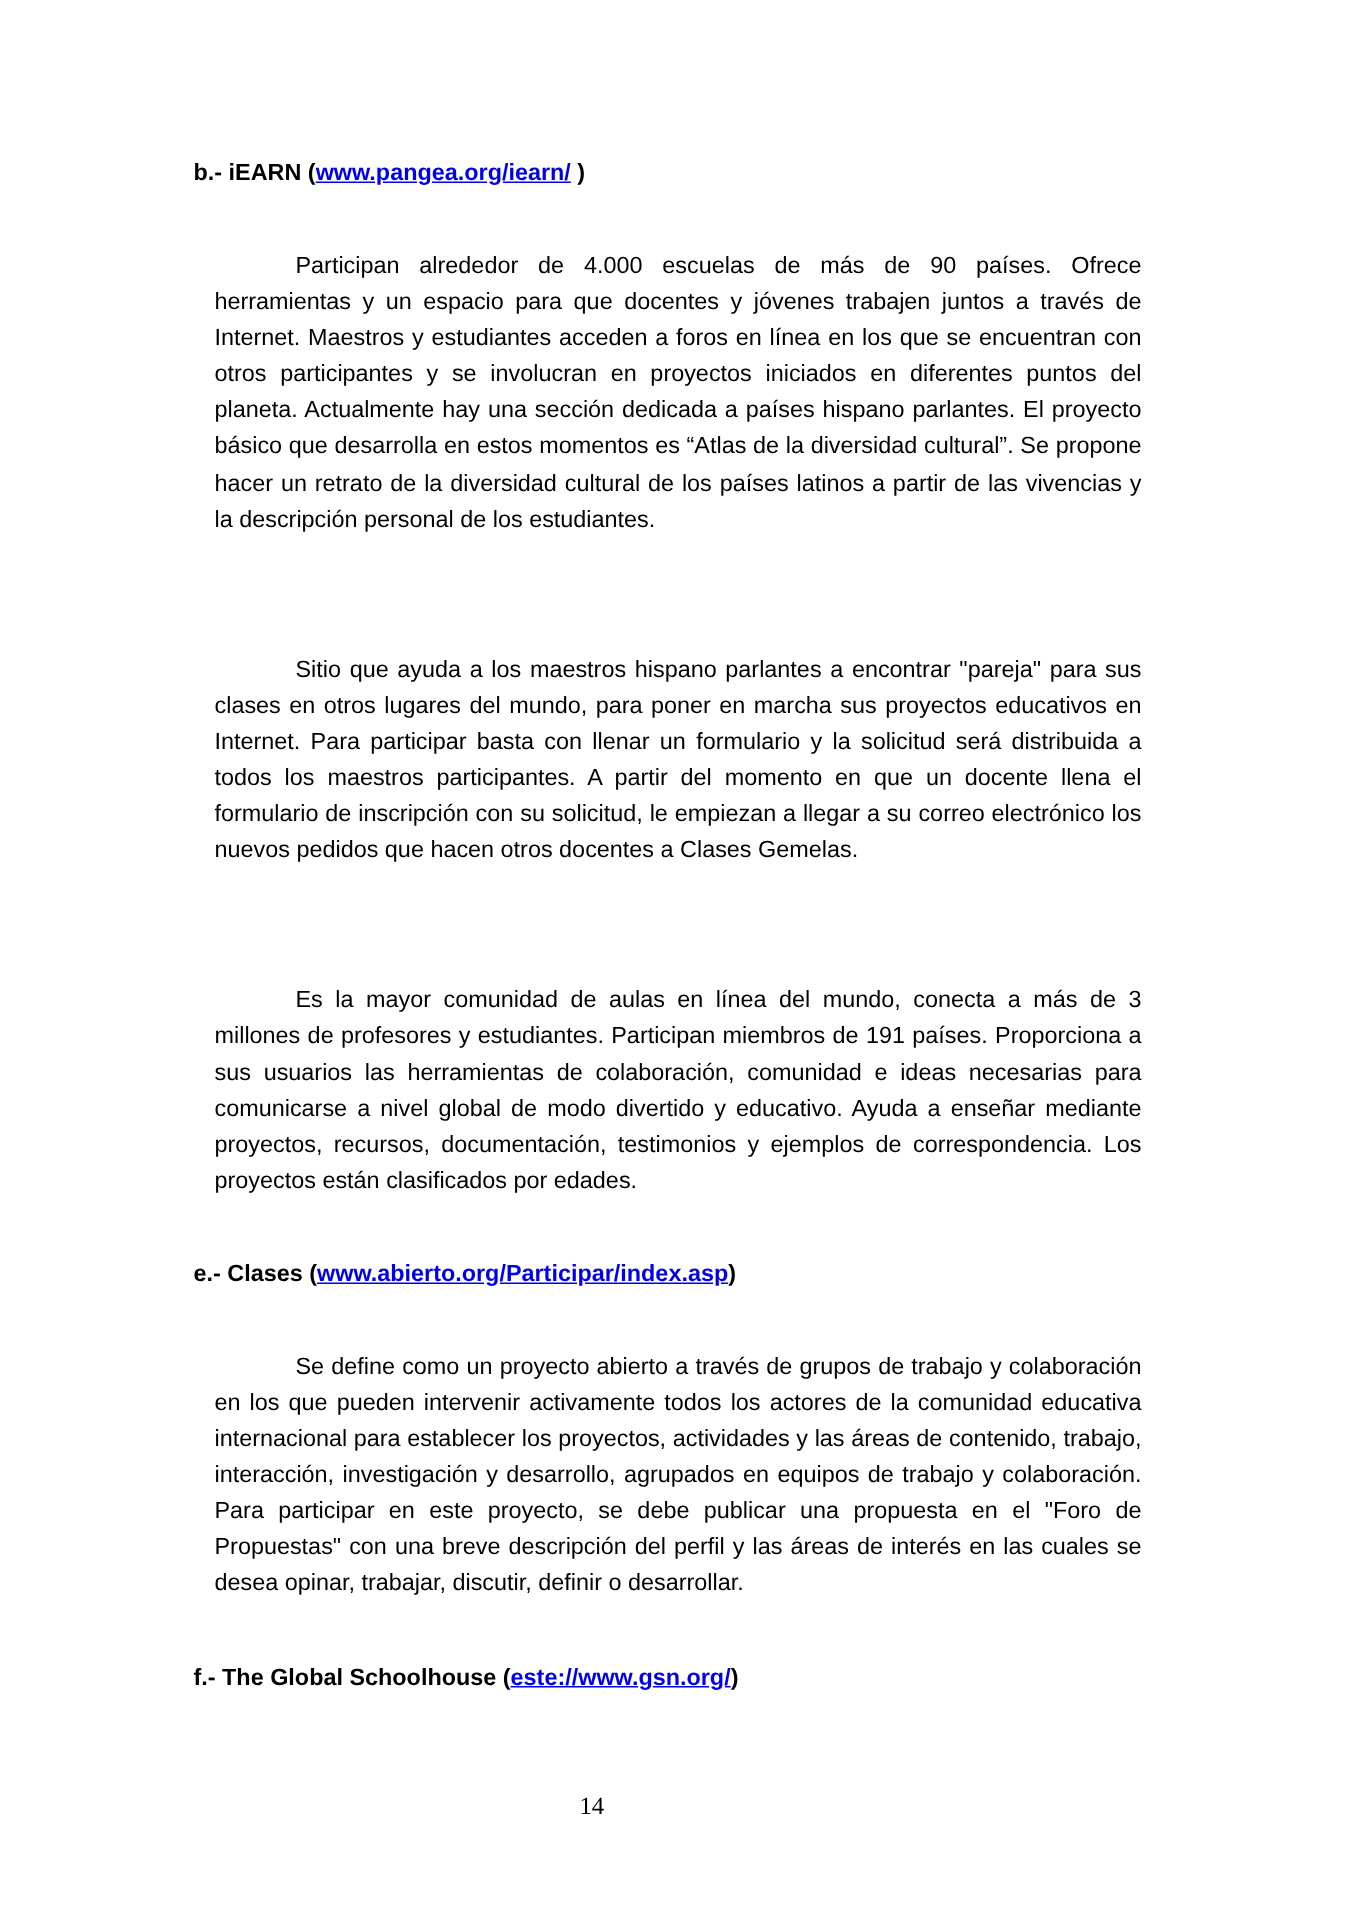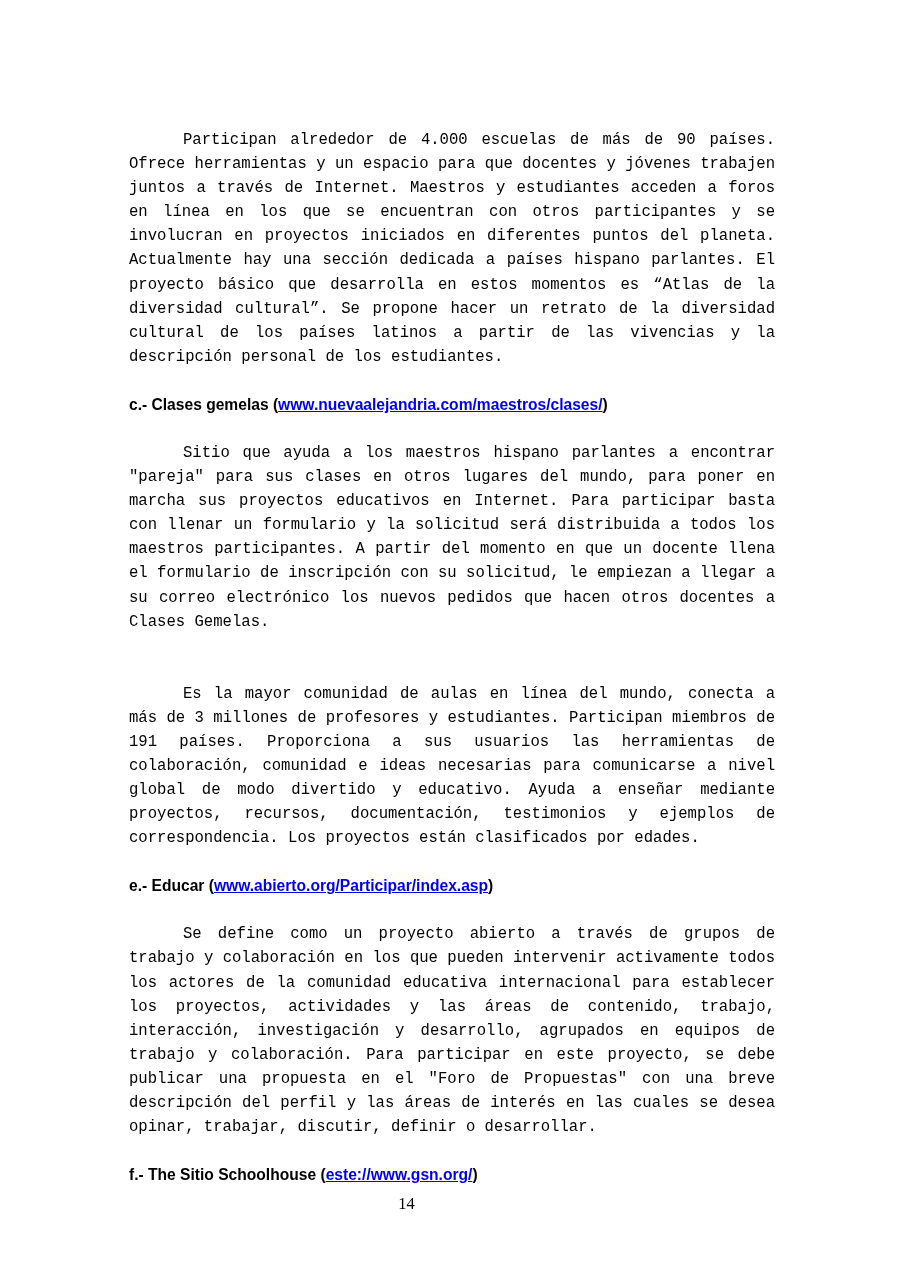--- a/index.html
+++ b/index.html
@@ -4,49 +4,49 @@
 <style>
   html, body { margin: 0; padding: 0; background: #ffffff; }
   body { width: 905px; height: 1280px; position: relative; overflow: hidden; }
   .page {
     position: absolute; left: 129px; top: 104px; width: 646px;
     font-family: "Liberation Sans", sans-serif; font-size: 15.6px; color: #000;
   }
   .heading { font-weight: bold; line-height: 24px; height: 24px; white-space: nowrap; }
   .heading a { color: #0000ee; text-decoration: underline; }
   .para {
-    line-height: 24.1px; text-align: justify; text-indent: 54px; margin: 0; font-family: Liberation Mono, monospace;
+    line-height: 24.1px; text-align: justify; text-indent: 54px; margin: 14px;
   }
   .gap { height: 24px; }
   .pagenum {
-    position: absolute; left: 16px; width: 781px; top: 1194px; text-align: center;
+    position: absolute; left: 4px; width: 781px; top: 1194px; text-align: center;
     font-family: "Liberation Serif", serif; font-size: 16.5px; color: #000;
   }
 </style>
 </head>
 <body>
 
 <div class="page">
 
+  <div class="heading"><span>b.- iEARN (</span><a>www.pangea.org/iearn/</a><span> )</span></div>
   <div class="gap"></div>
   <p class="para">Participan alrededor de 4.000 escuelas de más de 90 países. Ofrece herramientas y un espacio para que docentes y jóvenes trabajen juntos a través de Internet. Maestros y estudiantes acceden a foros en línea en los que se encuentran con otros participantes y se involucran en proyectos iniciados en diferentes puntos del planeta. Actualmente hay una sección dedicada a países hispano parlantes. El proyecto básico que desarrolla en estos momentos es “Atlas de la diversidad cultural”. Se propone hacer un retrato de la diversidad cultural de los países latinos a partir de las vivencias y la descripción personal de los estudiantes.</p>
   <div class="gap"></div>
 
-  <div class="heading"><span>c.- Clases gemelas (</span><a>www.nuevaalejandria.com/maestros/clases/</a><span>)</span></div>
   <div class="gap"></div>
   <p class="para">Sitio que ayuda a los maestros hispano parlantes a encontrar "pareja" para sus clases en otros lugares del mundo, para poner en marcha sus proyectos educativos en Internet. Para participar basta con llenar un formulario y la solicitud será distribuida a todos los maestros participantes. A partir del momento en que un docente llena el formulario de inscripción con su solicitud, le empiezan a llegar a su correo electrónico los nuevos pedidos que hacen otros docentes a Clases Gemelas.</p>
   <div class="gap"></div>
 
   <div class="gap"></div>
   <p class="para">Es la mayor comunidad de aulas en línea del mundo, conecta a más de 3 millones de profesores y estudiantes. Participan miembros de 191 países. Proporciona a sus usuarios las herramientas de colaboración, comunidad e ideas necesarias para comunicarse a nivel global de modo divertido y educativo. Ayuda a enseñar mediante proyectos, recursos, documentación, testimonios y ejemplos de correspondencia. Los proyectos están clasificados por edades.</p>
   <div class="gap"></div>
 
-  <div class="heading"><span>e.- Educar (</span><a>www.abierto.org/Participar/index.asp</a><span>)</span></div>
+  <div class="heading"><span>e.- Clases (</span><a>www.abierto.org/Participar/index.asp</a><span>)</span></div>
   <div class="gap"></div>
   <p class="para">Se define como un proyecto abierto a través de grupos de trabajo y colaboración en los que pueden intervenir activamente todos los actores de la comunidad educativa internacional para establecer los proyectos, actividades y las áreas de contenido, trabajo, interacción, investigación y desarrollo, agrupados en equipos de trabajo y colaboración. Para participar en este proyecto, se debe publicar una propuesta en el "Foro de Propuestas" con una breve descripción del perfil y las áreas de interés en las cuales se desea opinar, trabajar, discutir, definir o desarrollar.</p>
   <div class="gap"></div>
 
-  <div class="heading"><span>f.- The Sitio Schoolhouse (</span><a>este://www.gsn.org/</a><span>)</span></div>
+  <div class="heading"><span>f.- The Global Schoolhouse (</span><a>este://www.gsn.org/</a><span>)</span></div>
   <div class="gap"></div>
 
 </div>
 
 <div class="pagenum">14</div>
 
 </body></html>

